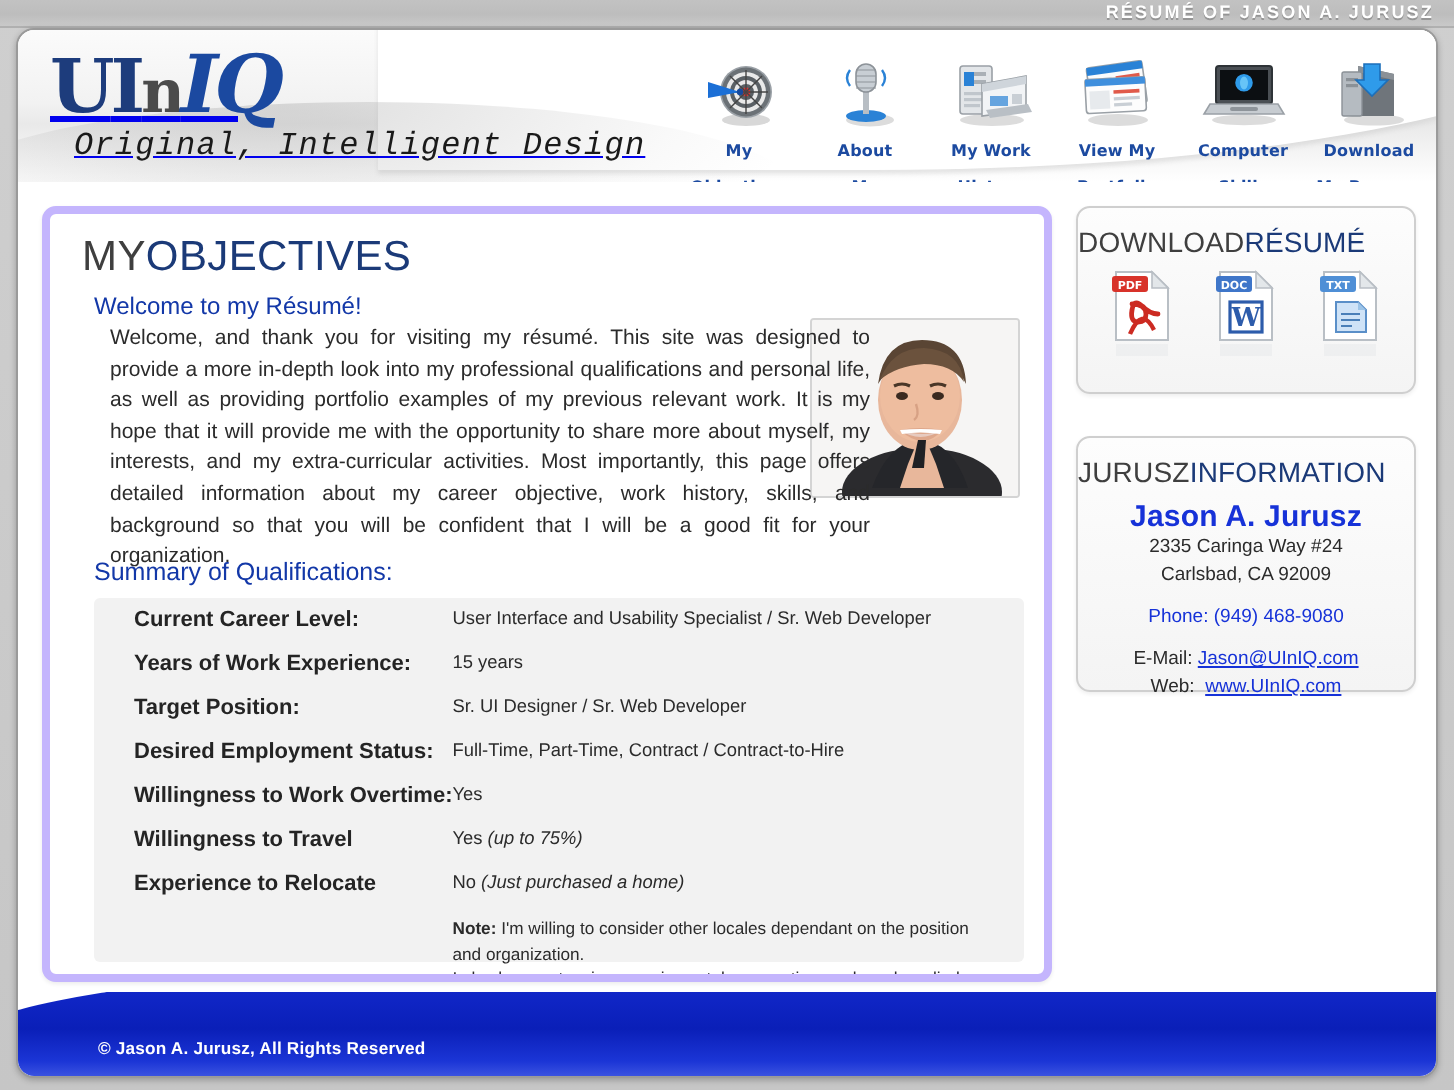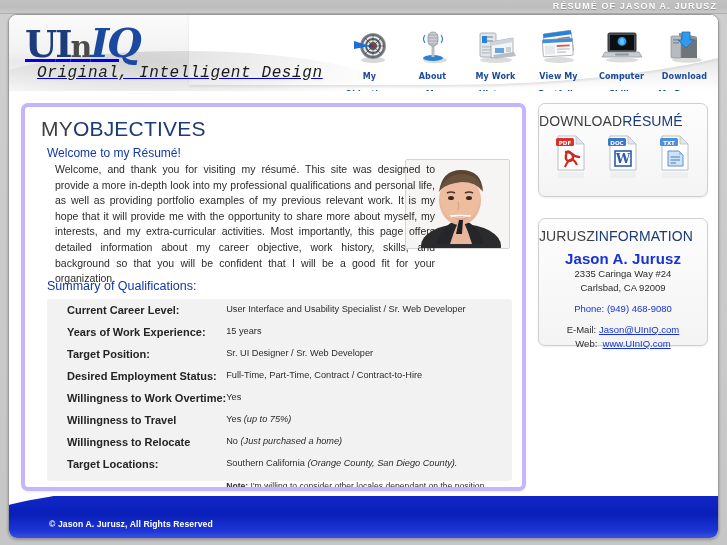--- a/index.html
+++ b/index.html
@@ -427,26 +427,22 @@
               </tr>
               <tr>
                 <td class="k">Willingness to Work Overtime:</td>
                 <td class="v"><span>Yes</span><i></i></td>
               </tr>
               <tr>
                 <td class="k">Willingness to Travel</td>
                 <td class="v"><span>Yes </span><i>(up to 75%)</i></td>
               </tr>
               <tr>
-                <td class="k">Willingness to Relocate</td>
+                <td class="k">Experience to Relocate</td>
                 <td class="v"><span>No </span><i>(Just purchased a home)</i></td>
-              </tr>
-              <tr>
-                <td class="k">Target Locations:</td>
-                <td class="v"><span>Southern California </span><i>(Orange County, San Diego County).</i></td>
               </tr>
               <tr>
                 <td class="k"></td>
                 <td class="v">
                   <div class="note-block">
                     <b>Note:</b><span> I'm willing to consider other locales dependant on the position and organization.</span><br>
                     <span>I also have extensive experience telecommuting, and can be relied upon to get the job done.</span>
                   </div>
                 </td>
               </tr>

